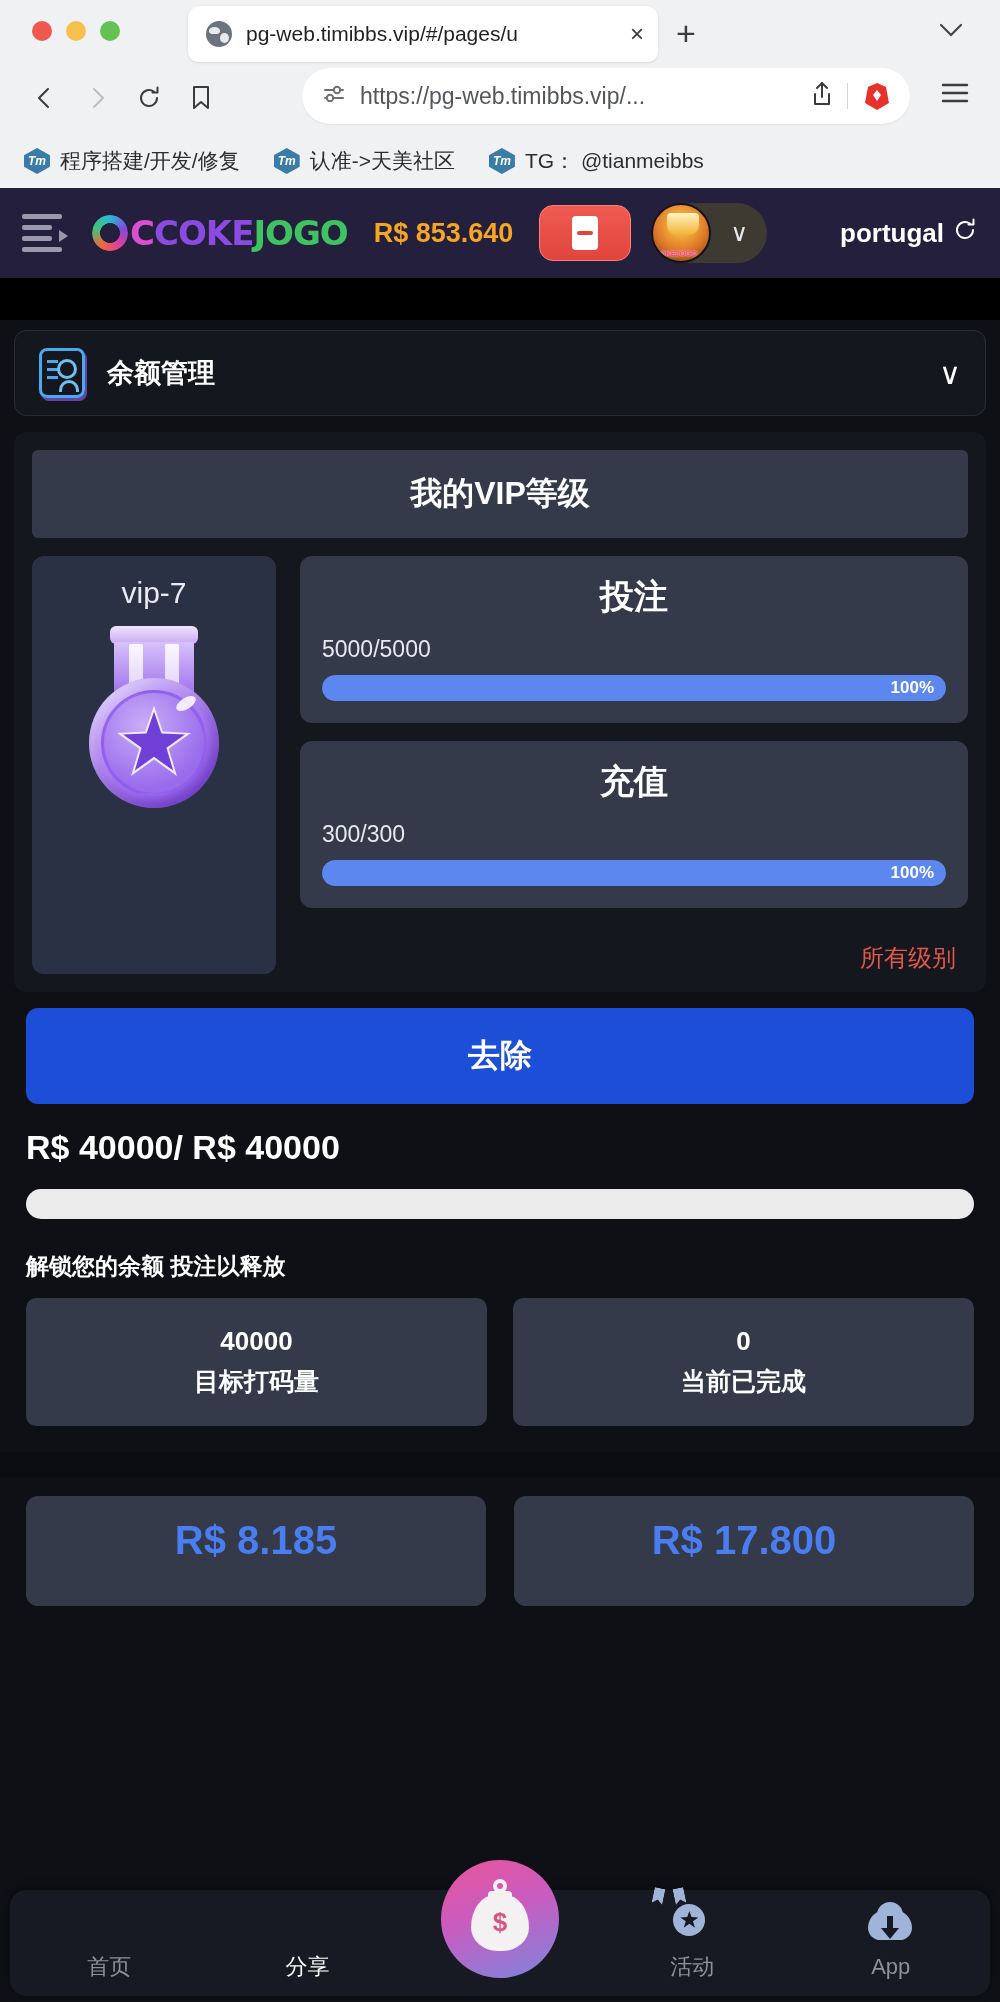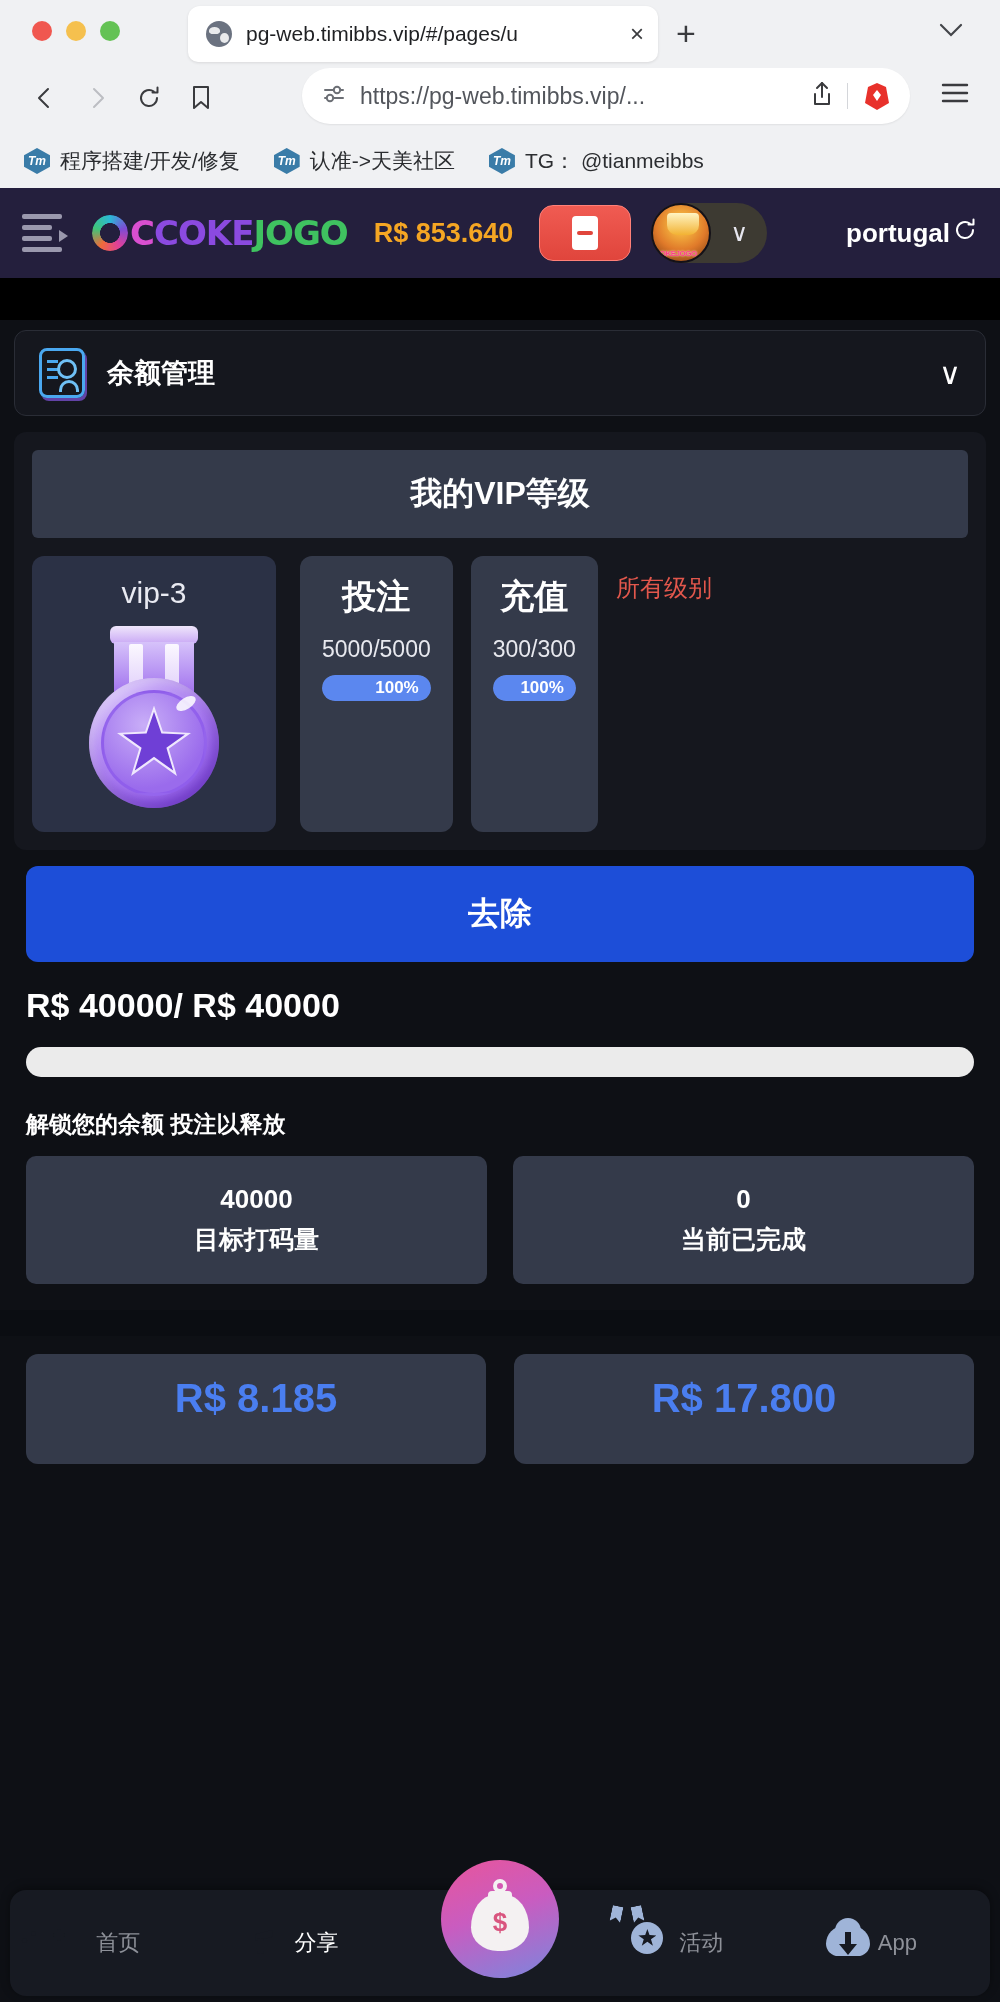--- a/index.html
+++ b/index.html
@@ -128,21 +128,21 @@
   .avatar::before {
     content:""; position:absolute; left:14px; top:8px; width:32px; height:22px;
     background: linear-gradient(#fff4c2,#f2b233); border-radius: 4px 4px 10px 10px;
   }
   .avatar-badge {
     position:absolute; bottom:3px; left:1px; font-size:8px; font-weight:900;
     color:#ff3d8a; text-shadow:0 0 2px #fff; letter-spacing:-0.5px;
   }
   .avatar-chev { flex:1; display:flex; align-items:center; justify-content:center; color:#e7e7ef; font-size:24px; }
 
-  .lang { margin-left: auto; display:flex; align-items:center; gap:2px; color:#fff; font-size:26px; font-weight:600; cursor:pointer; }
+  .lang { margin-left: auto; display:flex; align-items:center; gap:8px; color:#fff; font-size:26px; font-weight:600; cursor:pointer; }
 
   .dark-strip { height: 42px; background: #000000; }
 
   .balance-mgmt {
     margin: 10px 14px 0; height: 86px; background: #15171e;
     border: 1px solid #2a2d36; border-radius: 12px;
     display: flex; align-items: center; padding: 0 24px; cursor: pointer;
   }
   .bm-card-icon {
     width: 46px; height: 50px; border:3px solid #4aa8f0; border-radius: 8px;
@@ -215,21 +215,21 @@
     width: 62px; height: 60px; background: #6f3fd6;
     clip-path: polygon(50% 0%, 62% 36%, 100% 38%, 70% 60%, 81% 98%, 50% 75%, 19% 98%, 30% 60%, 0% 38%, 38% 36%);
     filter: drop-shadow(0 0 0 #fff);
   }
   .star-outline {
     position:absolute; left: 50%; top: 50%; transform: translate(-50%,-52%);
     width: 74px; height: 72px; background: #efe7fd;
     clip-path: polygon(50% 0%, 62% 36%, 100% 38%, 70% 60%, 81% 98%, 50% 75%, 19% 98%, 30% 60%, 0% 38%, 38% 36%);
   }
 
-  .vip-right { flex: 1; display:flex; gap: 18px; }
+  .vip-right { flex: 1; display:flex; flex-direction:column; gap: 18px; }
   .prog-card { background: #343a4a; border-radius: 12px; padding: 18px 22px 22px; }
   .prog-card .h { text-align:center; color:#fff; font-size: 34px; font-weight: 800; }
   .prog-card .frac { color:#e8e9ef; font-size: 23px; margin-top: 16px; }
   .bar-outer {
     margin-top: 12px; height: 26px; background: #4d566b; border-radius: 13px; position:relative; overflow:hidden;
   }
   .bar-fill {
     height: 100%; background: #5b87ef; border-radius: 13px;
     display:flex; align-items:center; justify-content:flex-end; padding-right: 12px;
     color:#fff; font-size: 17px; font-weight: 600;
@@ -264,21 +264,21 @@
   }
   .tail-card .num { color:#4a7ef0; font-size: 40px; font-weight: 800; transform: translateY(22px); }
 
   
   .bottomnav {
     position:absolute; left: 10px; right: 10px; bottom: 6px; height: 106px;
     background: #171a22; border-radius: 16px;
     display:flex; align-items:center; justify-content:space-around;
     box-shadow: 0 -2px 10px rgba(0,0,0,.4);
   }
-  .nav-item { display:flex; flex-direction:row; align-items:center; gap: 6px; width: 130px; cursor:pointer; }
+  .nav-item { display:flex; flex-direction:column; align-items:center; gap: 6px; width: 130px; cursor:pointer; }
   .nav-label { font-size: 22px; color:#8e9199; }
   .nav-item.active .nav-label { color:#ffffff; }
   .nav-ico { width: 46px; height: 42px; position:relative; }
 
   .ico-gamepad {
     width:48px; height:30px; background:#9fb4d8; border-radius: 16px;
     position:relative; margin-top:6px;
   }
   .ico-gamepad::before{ content:""; position:absolute; left:9px; top:11px; width:12px; height:4px; background:#171a22; border-radius:2px; box-shadow: -4px -4px 0 0 #171a22 inset;}
   .ico-gamepad::after{ content:""; position:absolute; left:13px; top:7px; width:4px; height:12px; background:#171a22; border-radius:2px;}
@@ -498,21 +498,21 @@
     <div class="title">余额管理</div>
     <div class="chev">∨</div>
   </div>
 
   <div class="vip-panel">
     <div class="vip-title-bar">我的VIP等级</div>
 
     <div class="vip-grid">
 
       <div class="medal-card">
-        <div class="lvl">vip-3</div>
+        <div class="lvl">vip-7</div>
         <div class="medal">
           <div class="ribbon-top"></div>
           <div class="ribbon-body"></div>
           <div class="ribbon-stripe l"></div>
           <div class="ribbon-stripe r"></div>
           <div class="disc">
             <span class="glint"></span>
             <span class="star-outline"></span>
             <span class="star"></span>
           </div>

